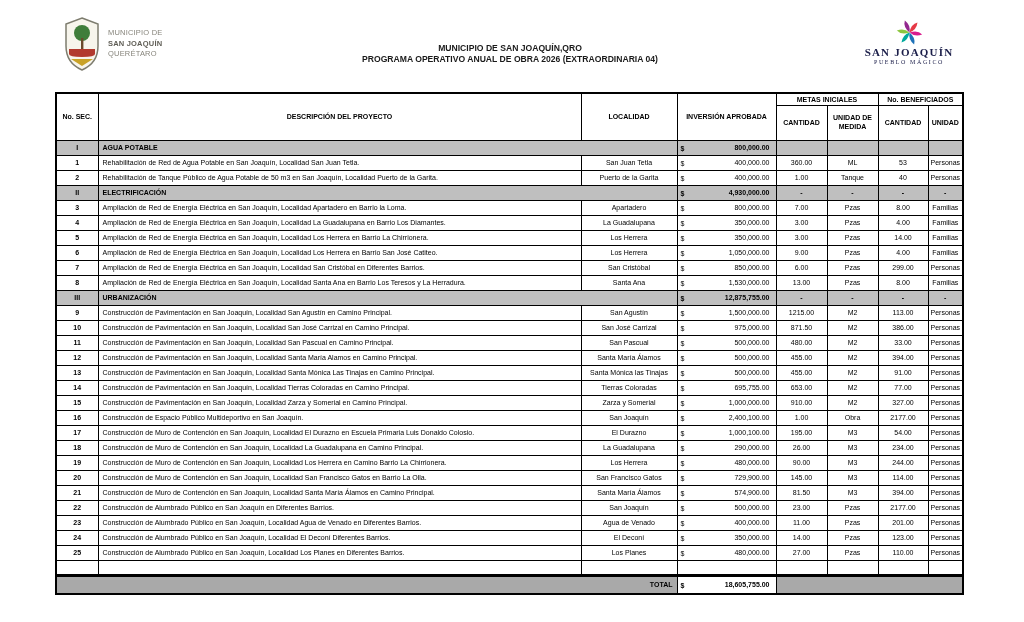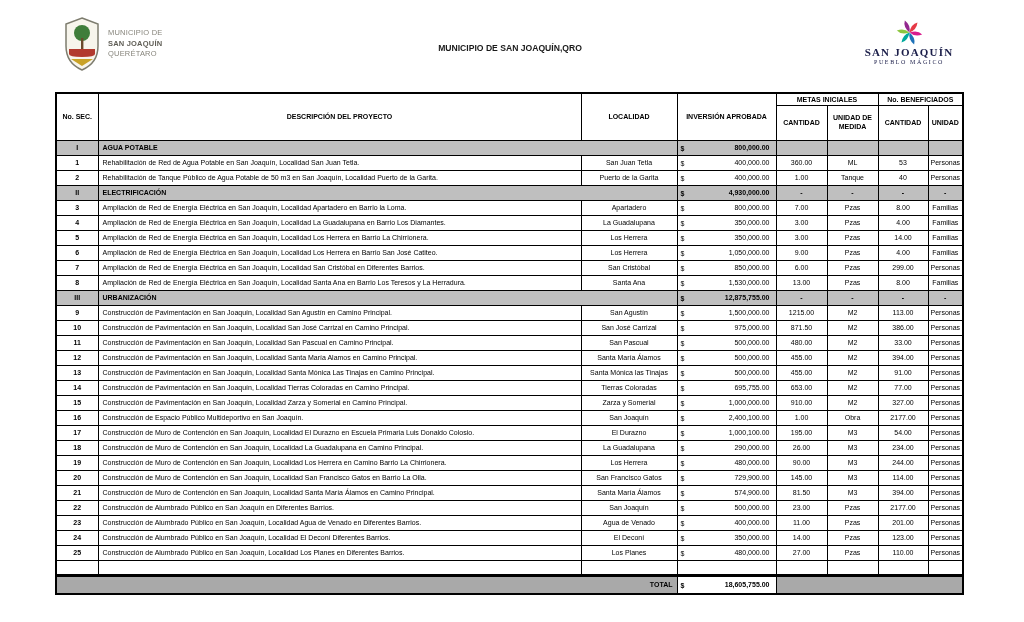--- a/index.html
+++ b/index.html
@@ -66,20 +66,21 @@
     </svg>
     <div class="crest-text">
       <div>MUNICIPIO DE</div>
       <div class="b">SAN JOAQUÍN</div>
       <div>QUERÉTARO</div>
     </div>
   </div>
 
   <div class="title-block">
     <div class="title-line1">MUNICIPIO DE SAN JOAQUÍN,QRO</div>
+    <div class="title-line2">PROGRAMA OPERATIVO ANUAL DE OBRA 2026 (EXTRAORDINARIA 04)</div>
   </div>
 
   <div class="magic-logo">
     <svg width="27" height="27" viewBox="0 0 27 27">
       <g transform="translate(13.5,14.5)">
         <path d="M0 0 Q7 -2.5 8 -10 Q1.5 -8.5 0 0 Z" fill="#e63946" transform="rotate(0)"></path>
         <path d="M0 0 Q7 -2.5 8 -10 Q1.5 -8.5 0 0 Z" fill="#d81b8c" transform="rotate(60)"></path>
         <path d="M0 0 Q7 -2.5 8 -10 Q1.5 -8.5 0 0 Z" fill="#1d71b8" transform="rotate(120)"></path>
         <path d="M0 0 Q7 -2.5 8 -10 Q1.5 -8.5 0 0 Z" fill="#00a99d" transform="rotate(180)"></path>
         <path d="M0 0 Q7 -2.5 8 -10 Q1.5 -8.5 0 0 Z" fill="#8cc63f" transform="rotate(240)"></path>

